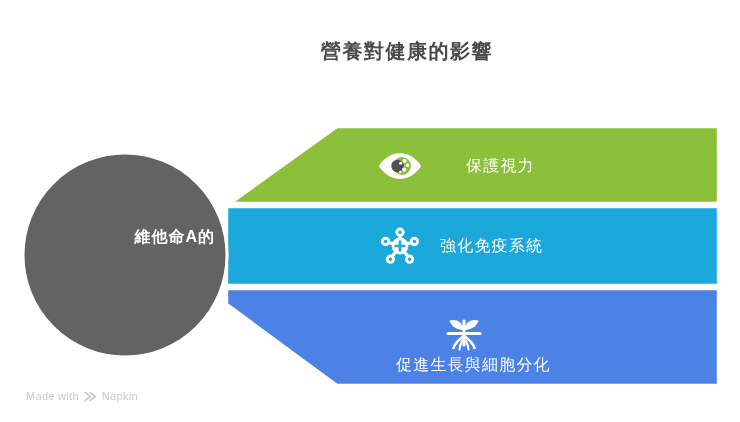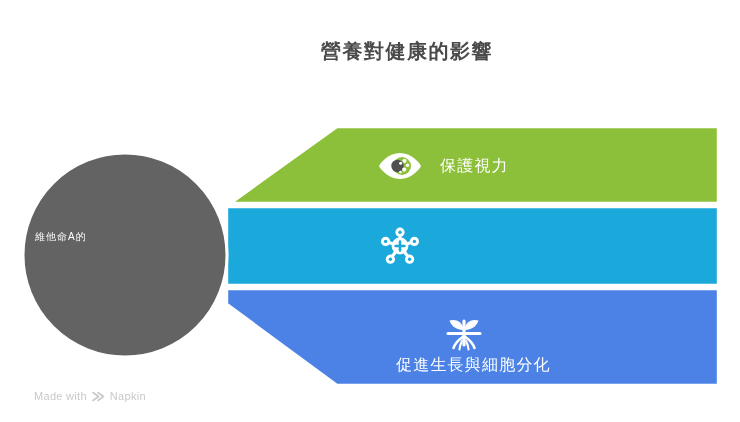--- a/index.html
+++ b/index.html
@@ -46,24 +46,24 @@
     width: 740px;
     height: 422px;
   }
 
   
   .hub-label {
     position: absolute;
     left: 35px;
     top: 226px;
     width: 180px;
-    text-align: left;
+    text-align: right;
     color: #ffffff;
-    font-size: 10px;
-    font-weight: normal;
+    font-size: 16px;
+    font-weight: bold;
     line-height: 22px;
     letter-spacing: 1px;
     pointer-events: none;
   }
   .hub-label span { display: block; }
 
   
   .branch-row {
     position: absolute;
     display: flex;
@@ -79,36 +79,35 @@
     justify-content: center;
   }
   .branch-label {
     color: #ffffff;
     font-size: 16px;
     letter-spacing: 1.2px;
     white-space: nowrap;
     margin-left: 18px;
   }
 
-  #row-vision   { left: 378px; top: 144px; }
+  #row-vision   { left: 378px; top: 144px; gap: 26px; }
   #row-immunity { left: 378px; top: 224px; }
   #row-growth   { left: 378px; top: 311px; flex-direction: column; }
 
   
   .watermark {
     position: absolute;
     left: 26px;
     top: 390px;
     display: flex;
     align-items: center;
     gap: 5px;
     color: #c9c9c9;
     font-size: 11px;
     letter-spacing: 0.3px;
-    margin-left: 8px;
   }
   .watermark .wm-mark {
     display: inline-flex;
     align-items: center;
   }
 </style>
 </head>
 <body>
 
 <div id="canvas">
@@ -163,20 +162,21 @@
         <circle cx="35.4" cy="16.4" r="4.6" fill="#ffffff"></circle>
         <circle cx="11.4" cy="34.2" r="4.6" fill="#ffffff"></circle>
         <circle cx="30.6" cy="34.2" r="4.6" fill="#ffffff"></circle>
         <circle cx="21" cy="7.2" r="1.7" fill="#1ba8db"></circle>
         <circle cx="6.6" cy="16.4" r="1.7" fill="#1ba8db"></circle>
         <circle cx="35.4" cy="16.4" r="1.7" fill="#1ba8db"></circle>
         <circle cx="11.4" cy="34.2" r="1.7" fill="#1ba8db"></circle>
         <circle cx="30.6" cy="34.2" r="1.7" fill="#1ba8db"></circle>
       </svg>
     </div>
+    <div class="branch-label">強化免疫系統</div>
   </div>
 
   <div class="branch-row" id="row-growth">
     <div class="branch-icon">
       <svg width="44" height="42" viewBox="0 0 44 42">
 
         <path d="M21 18 C15 18 9.5 14.5 7.5 8.5 C14 6.5 19.5 9.5 21 15.5 Z" fill="#ffffff"></path>
         <path d="M23 18 C29 18 34.5 14.5 36.5 8.5 C30 6.5 24.5 9.5 23 15.5 Z" fill="#ffffff"></path>
 
         <path d="M22 9 L22 33" stroke="#ffffff" stroke-width="3.2" stroke-linecap="round"></path>

